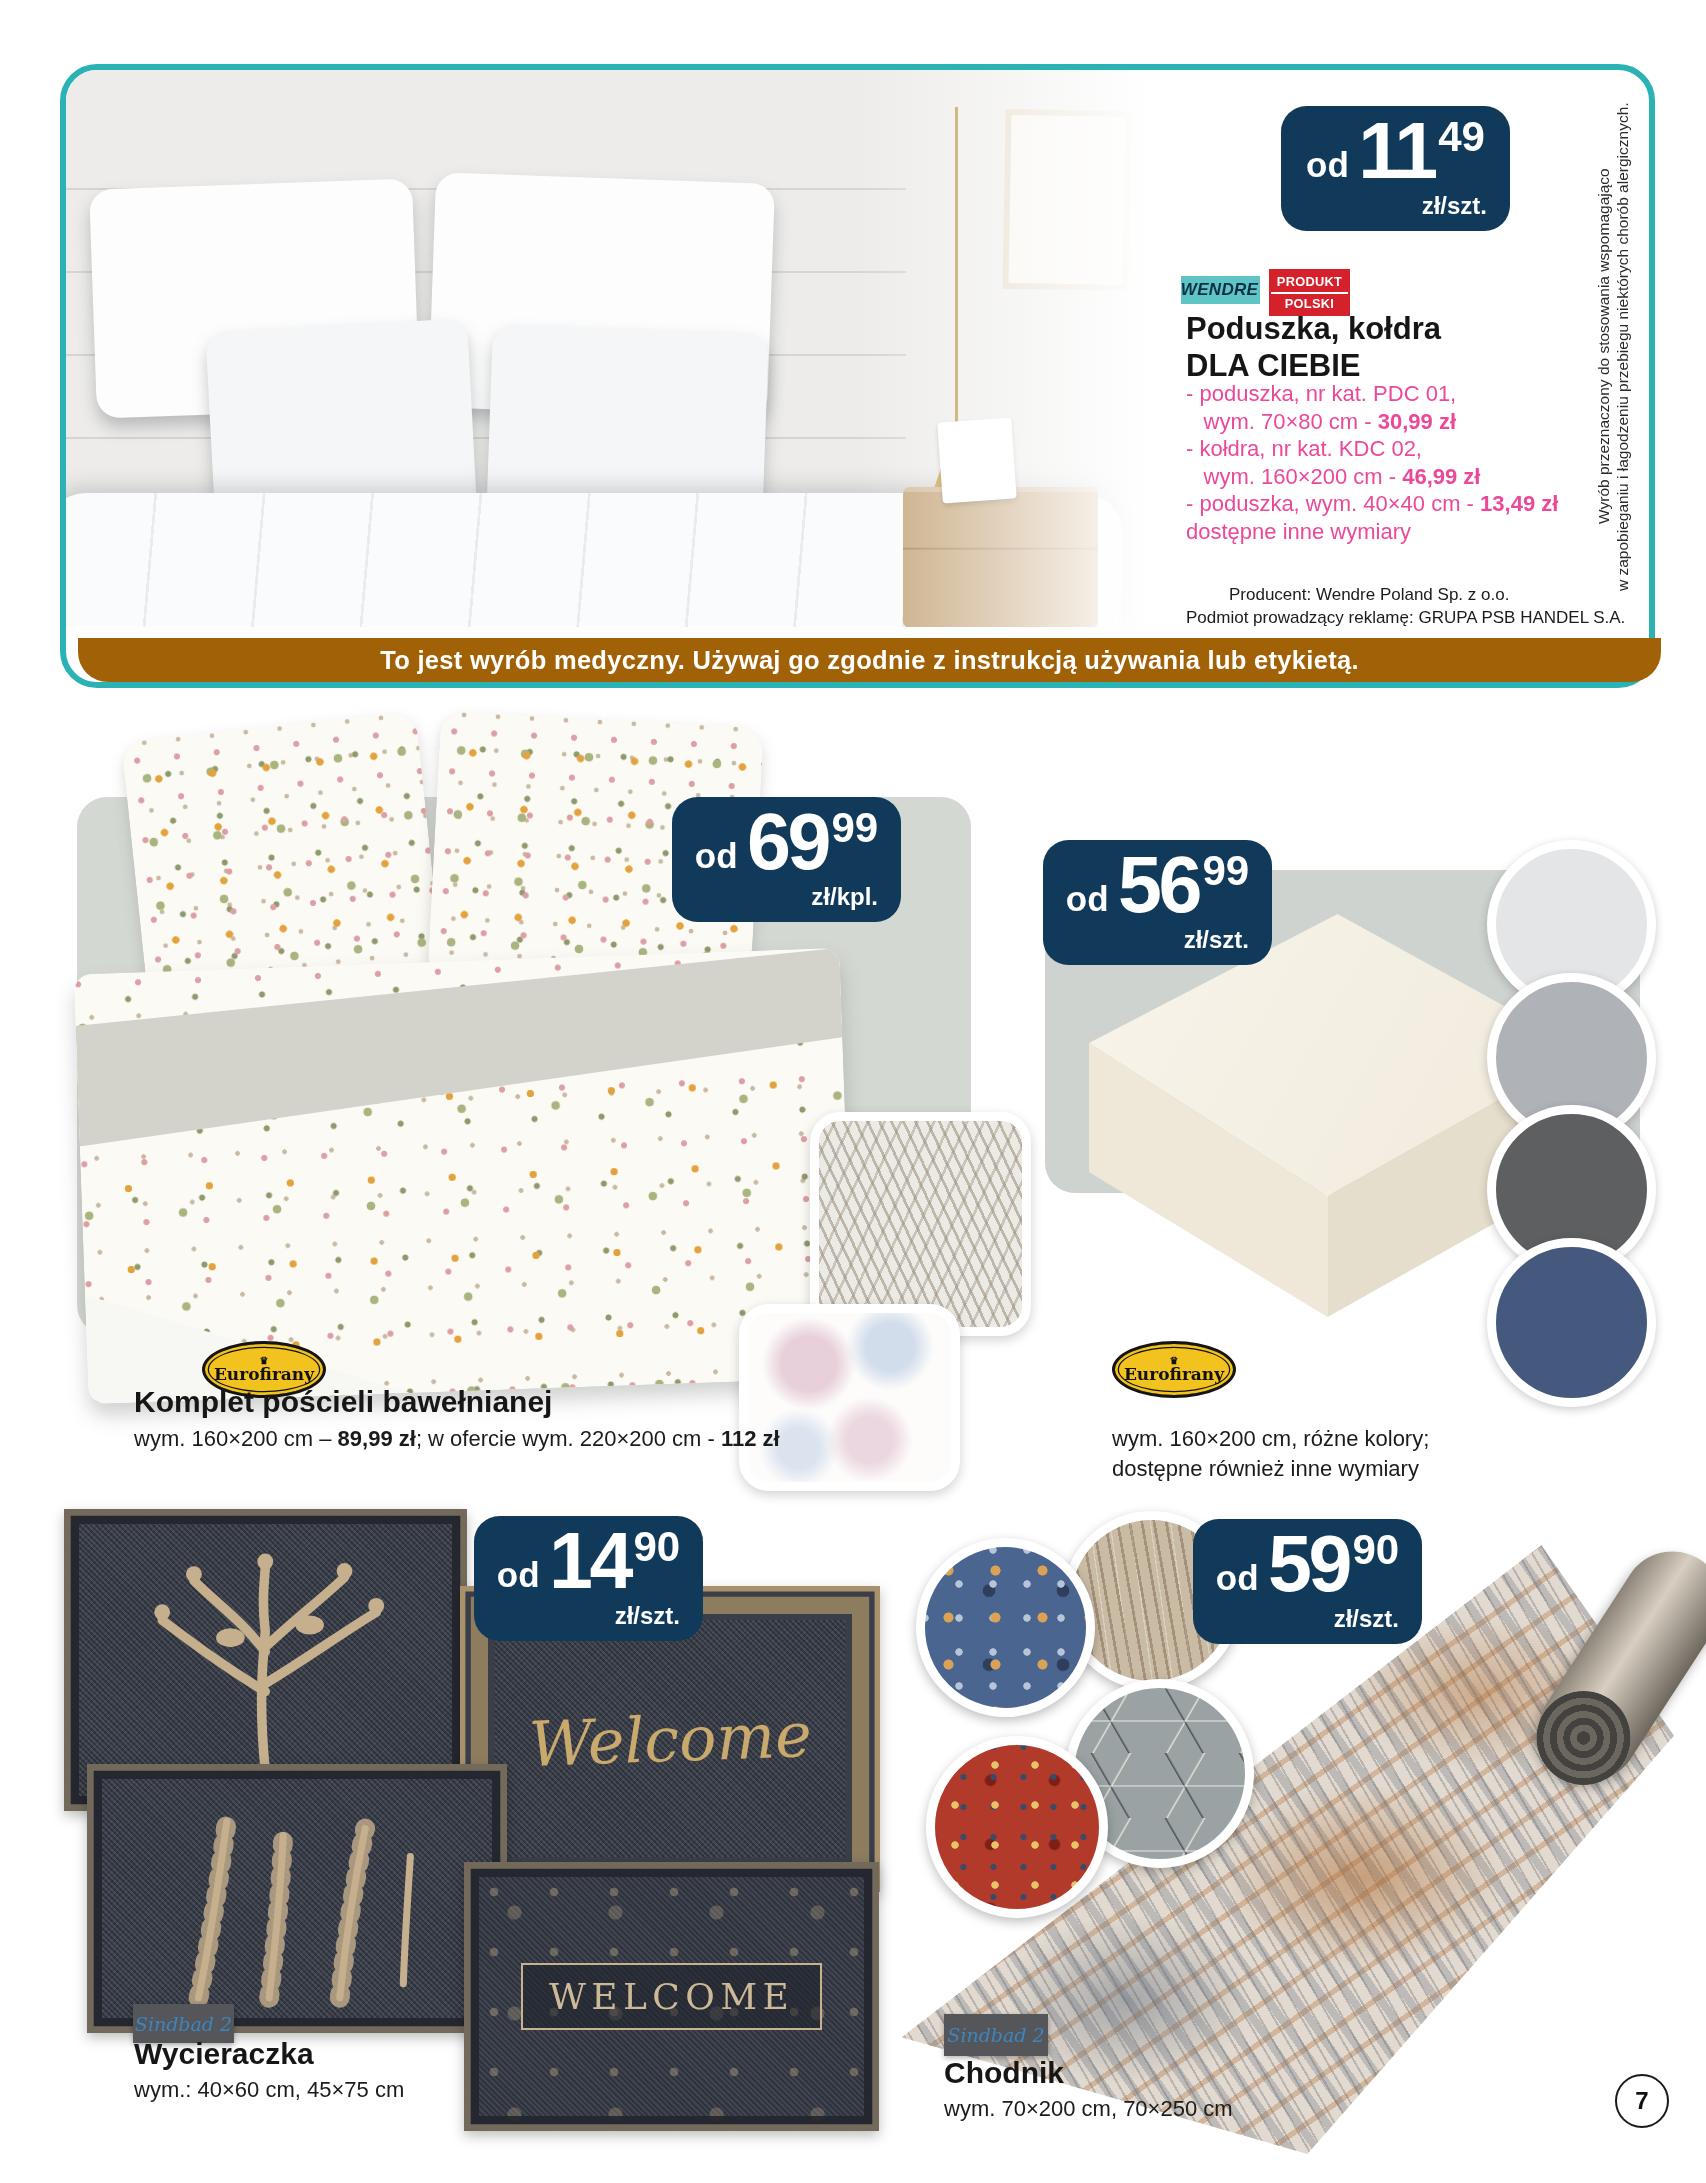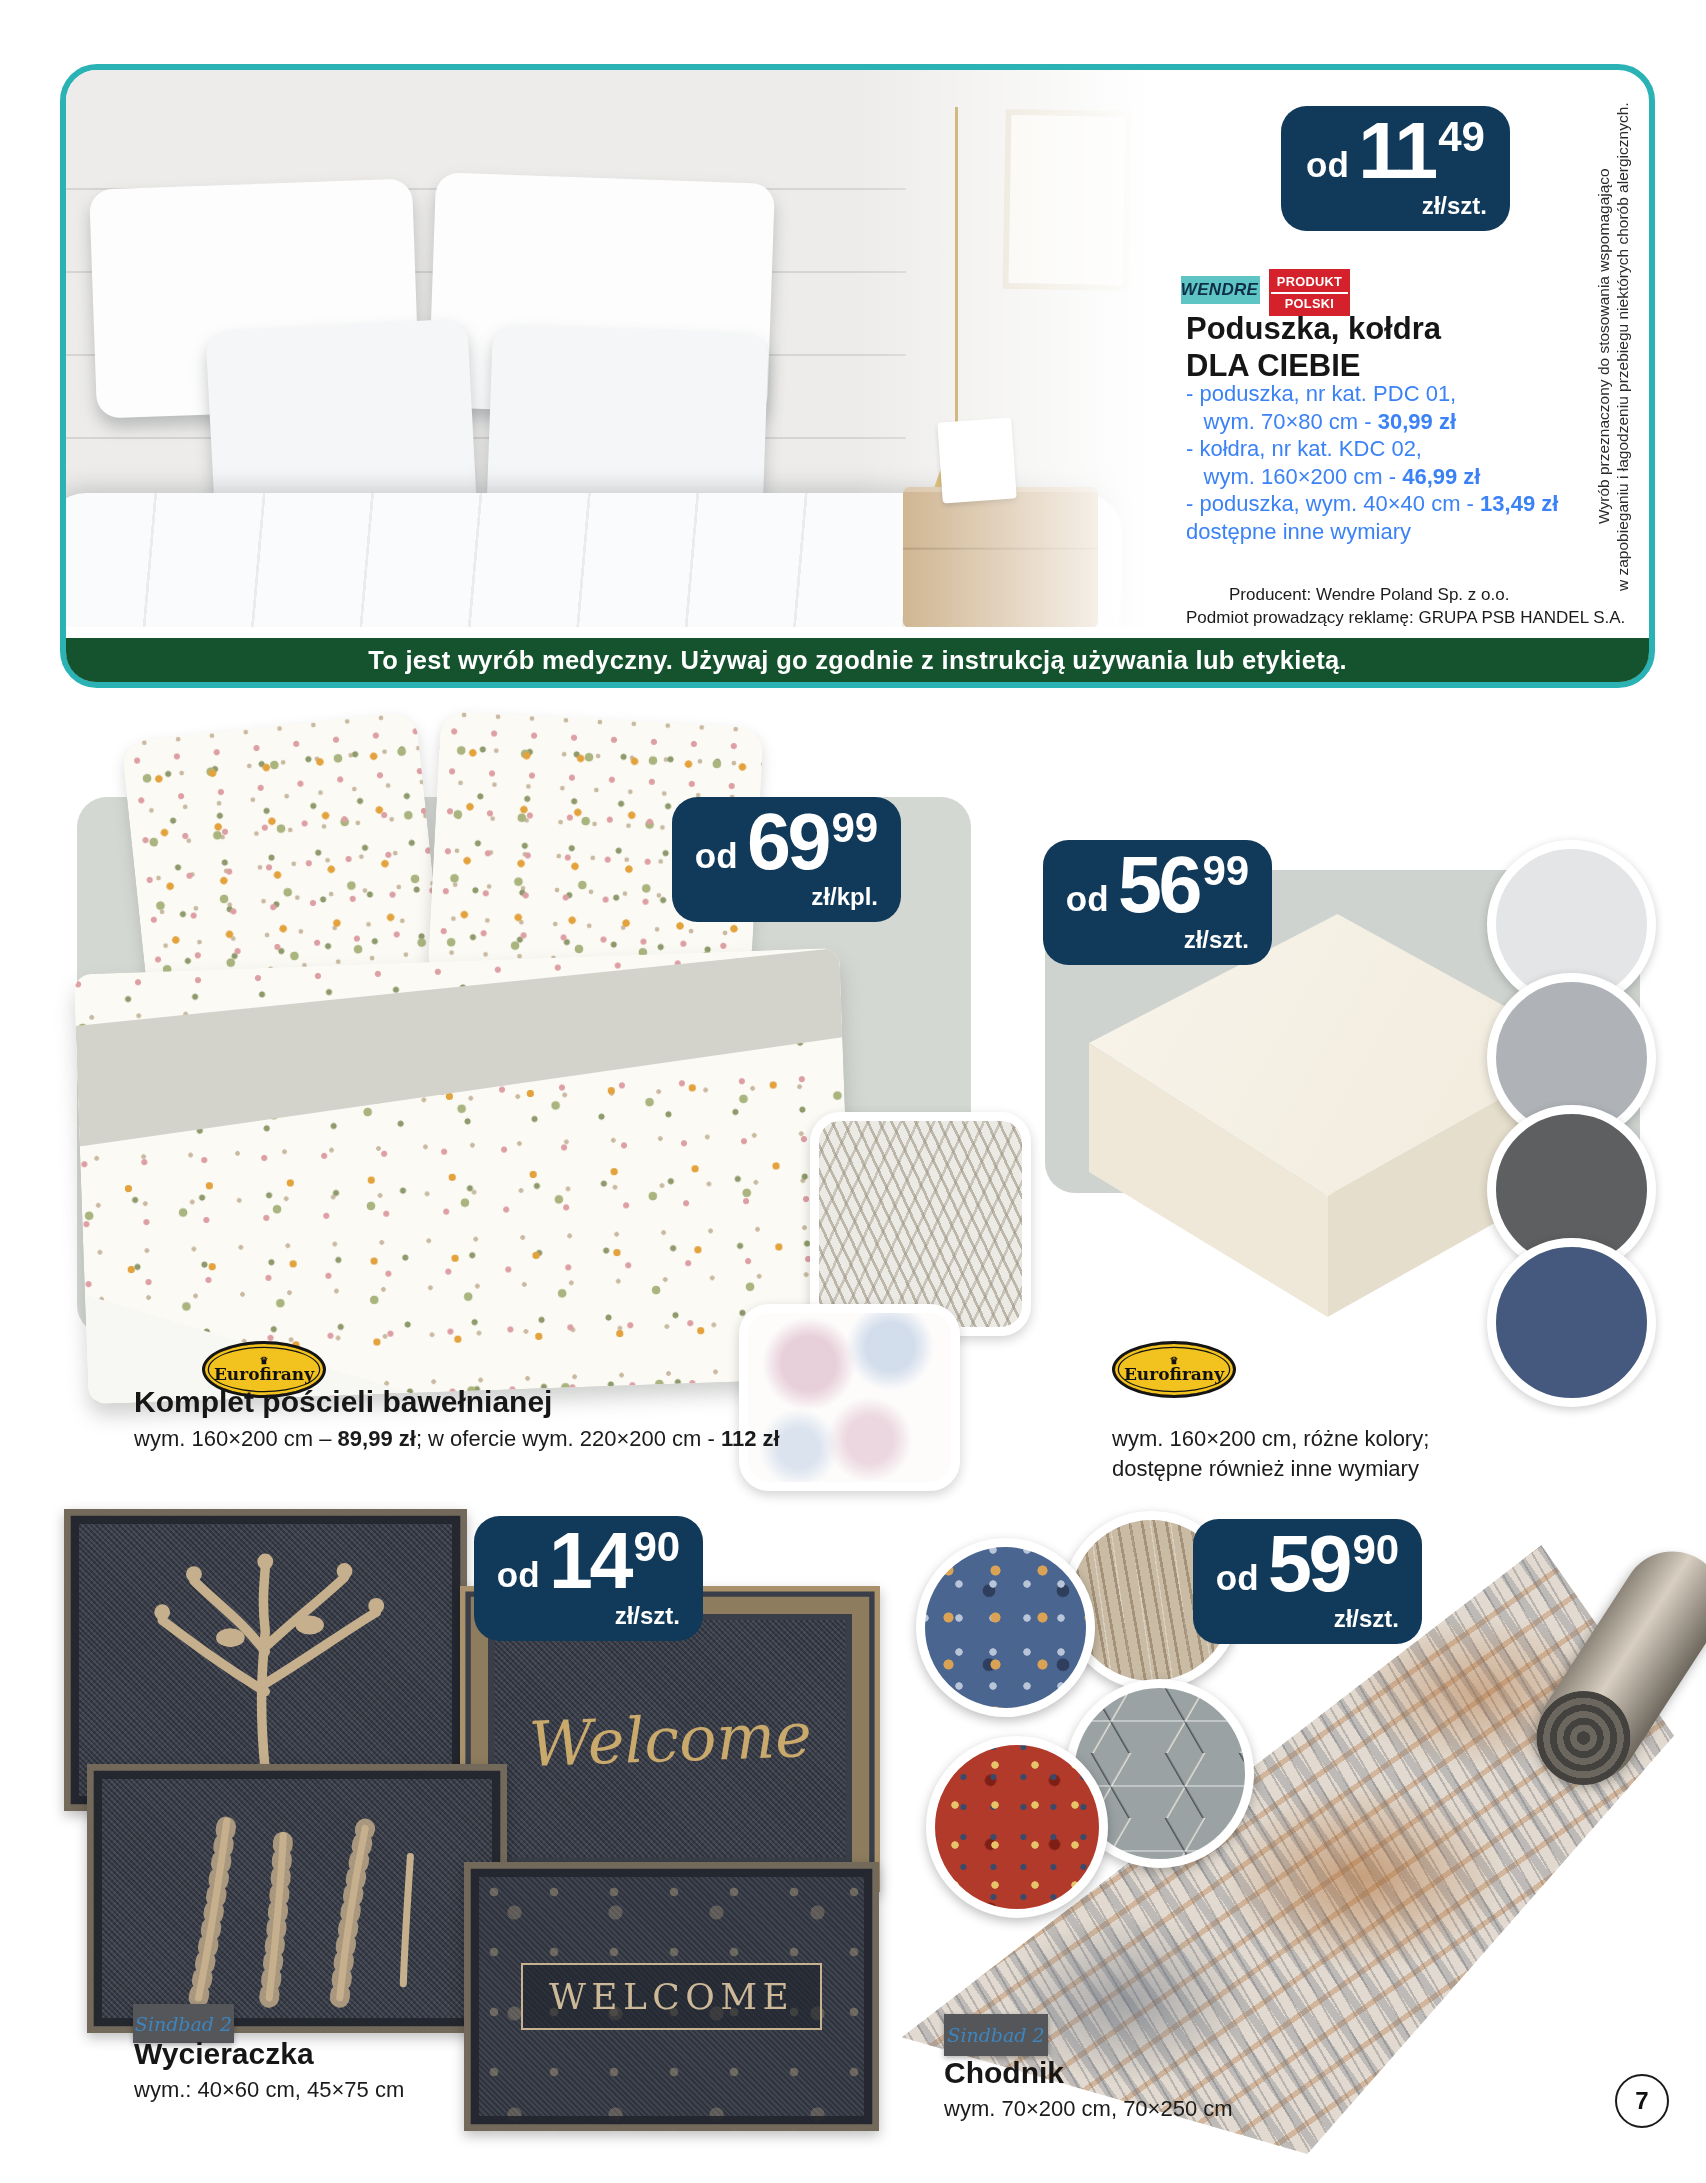--- a/index.html
+++ b/index.html
@@ -46,29 +46,29 @@
           font-weight:700;font-style:italic;font-size:17px;letter-spacing:0.3px;}
   .feather{display:inline-block;width:8.7px;height:20px;background:#141414;margin-left:2px;
            clip-path:polygon(100% 0,45% 100%,10% 100%,60% 0);}
   .pp{position:absolute;left:1269px;top:269px;width:77px;height:43px;background:#fff;z-index:41;
       border:2px solid #D4212B;display:flex;flex-direction:column;gap:2px;}
   .pp .pp-row{flex:1;background:#D4212B;color:#fff;font-weight:700;font-size:12.8px;
       display:flex;align-items:center;justify-content:center;letter-spacing:0.3px;}
 
   .tc-title{position:absolute;left:1186px;font-size:31px;font-weight:700;color:#161616;z-index:41;}
   .tc-details{position:absolute;left:1186px;top:380px;z-index:41;}
-  .tc-line{font-size:22px;line-height:27.6px;color:#3b82f6;}
+  .tc-line{font-size:22px;line-height:27.6px;color:#ec4899;}
   .tc-line.indent{padding-left:17.5px;}
   .b{font-weight:700;}
   .producer{position:absolute;left:1186px;font-size:17px;color:#1b1b1b;z-index:41;}
 
   .vertical-note{position:absolute;left:1594px;top:81px;height:531px;z-index:41;
       writing-mode:vertical-rl;transform:rotate(180deg);font-size:15.5px;line-height:19px;
       color:#2a2a2a;text-align:center;}
-  #banner{position:absolute;left:0;bottom:0;width:100%;height:44px;background:#14532d;
+  #banner{position:absolute;left:12px;bottom:0;width:100%;height:44px;background:#a16207;
       border-radius:0 0 30px 30px;display:flex;align-items:center;justify-content:center;
       color:#fff;font-size:25.5px;font-weight:700;z-index:5;letter-spacing:0.3px;}
 
   
   .prod-title{position:absolute;font-size:30px;font-weight:700;color:#161616;z-index:41;}
   .prod-line{position:absolute;font-size:22px;color:#1b1b1b;z-index:41;white-space:nowrap;}
 
   
   .gray-panel{position:absolute;border-radius:30px;z-index:1;}
 

